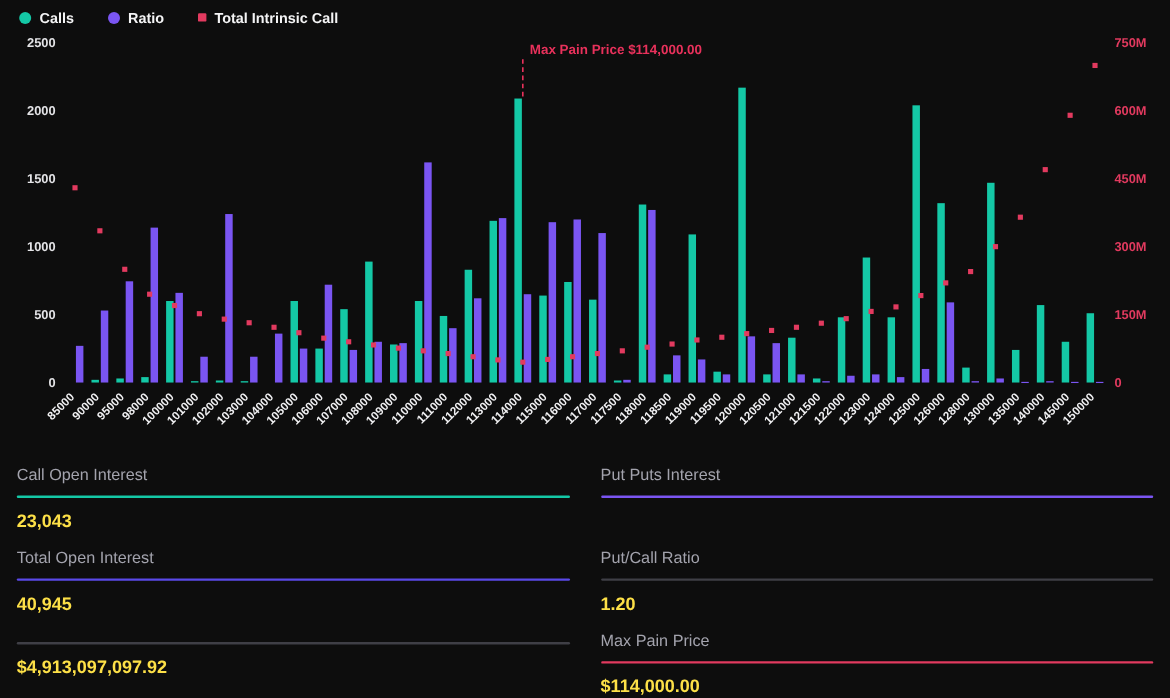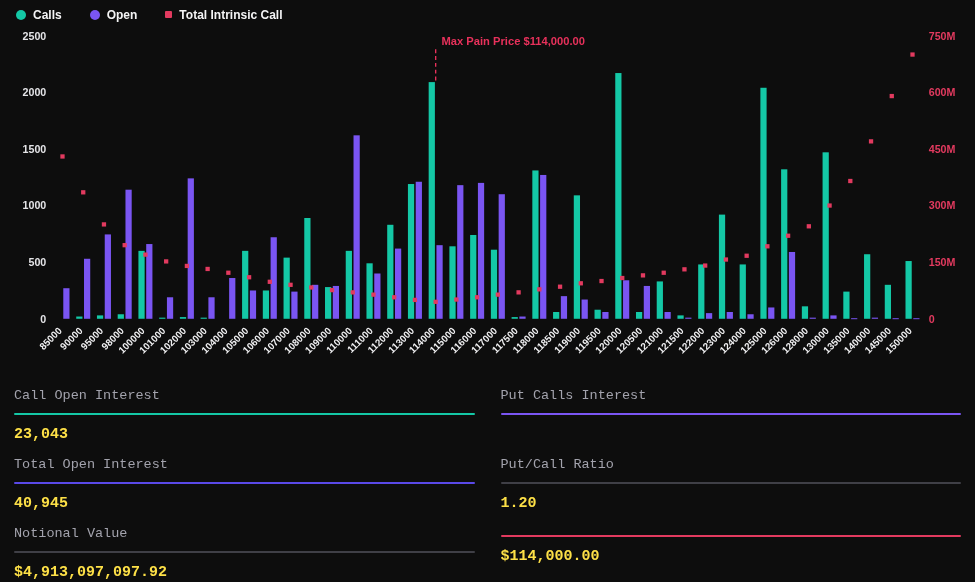--- a/index.html
+++ b/index.html
@@ -10,39 +10,39 @@
   .legend-item{display:flex;align-items:center;gap:7px;cursor:pointer;}
   .swatch{width:10px;height:10px;border-radius:50%;display:inline-block;}
   .legend-label{font-size:12px;font-weight:700;color:#f4f4f5;}
   
   #chart-svg{display:block;}
   .tickL{fill:#e4e4e7;font-size:11px;font-weight:600;}
   .tickR{fill:#e23a5f;font-size:11px;font-weight:600;}
   .xlab{fill:#f1f1f3;font-size:10px;font-weight:700;}
   .maxpain-text{fill:#e8315b;font-size:11.5px;font-weight:700;}
   
-  .stats{padding:10px 14px 0;display:grid;grid-template-columns:1fr 1fr;column-gap:26px;font-family:Liberation Mono, monospace;}
+  .stats{padding:10px 14px 0;display:grid;grid-template-columns:1fr 1fr;column-gap:26px;}
   .stat{padding-top:13px;}
   .stat-label{font-size:13.5px;color:#a3a3ad;line-height:16px;}
   .underline{height:2px;margin-top:9px;border-radius:1px;background:#3f3f46;}
   .stat-value{margin-top:11px;font-size:15px;font-weight:600;color:#fde047;line-height:18px;}
 </style>
 </head>
 <body>
 
 <div class="app">
 
   <div class="legend">
     <div class="legend-item">
       <span class="swatch" style="background: rgb(20, 200, 166);"></span>
       <span class="legend-label">Calls</span>
     </div>
     <div class="legend-item">
       <span class="swatch" style="background: rgb(122, 85, 242);"></span>
-      <span class="legend-label">Open</span>
+      <span class="legend-label">Ratio</span>
     </div>
     <div class="legend-item">
       <span class="swatch" style="background: rgb(226, 58, 95); border-radius: 1px; width: 7px; height: 7px;"></span>
       <span class="legend-label">Total Intrinsic Call</span>
     </div>
   </div>
 
   <svg id="chart-svg" width="975" height="351" viewBox="0 0 975 351">
       <g>
         <text x="34" y="307" text-anchor="end" class="tickL">0</text>
@@ -236,37 +236,37 @@
       <text x="440.2261904761905" y="22" text-anchor="start" class="maxpain-text">Max Pain Price $114,000.00</text>
     </svg>
 
   <div class="stats">
     <div class="stat">
       <div class="stat-label">Call Open Interest</div>
       <div class="underline" style="background: rgb(20, 200, 166);"></div>
       <div class="stat-value">23,043</div>
     </div>
     <div class="stat">
-      <div class="stat-label">Put Calls Interest</div>
+      <div class="stat-label">Put Puts Interest</div>
       <div class="underline" style="background: rgb(122, 85, 242);"></div>
     </div>
     <div class="stat">
       <div class="stat-label">Total Open Interest</div>
       <div class="underline" style="background: rgb(90, 73, 232);"></div>
       <div class="stat-value">40,945</div>
     </div>
     <div class="stat">
       <div class="stat-label">Put/Call Ratio</div>
       <div class="underline" style="background: rgb(63, 63, 70);"></div>
       <div class="stat-value">1.20</div>
     </div>
     <div class="stat">
-      <div class="stat-label">Notional Value</div>
       <div class="underline" style="background: rgb(63, 63, 70);"></div>
       <div class="stat-value">$4,913,097,097.92</div>
     </div>
     <div class="stat">
+      <div class="stat-label">Max Pain Price</div>
       <div class="underline" style="background: rgb(226, 58, 95);"></div>
       <div class="stat-value">$114,000.00</div>
     </div>
   </div>
 
 </div>
 
 </body></html>

